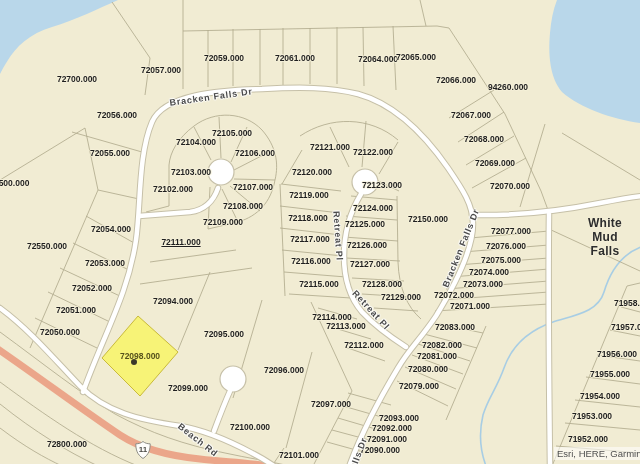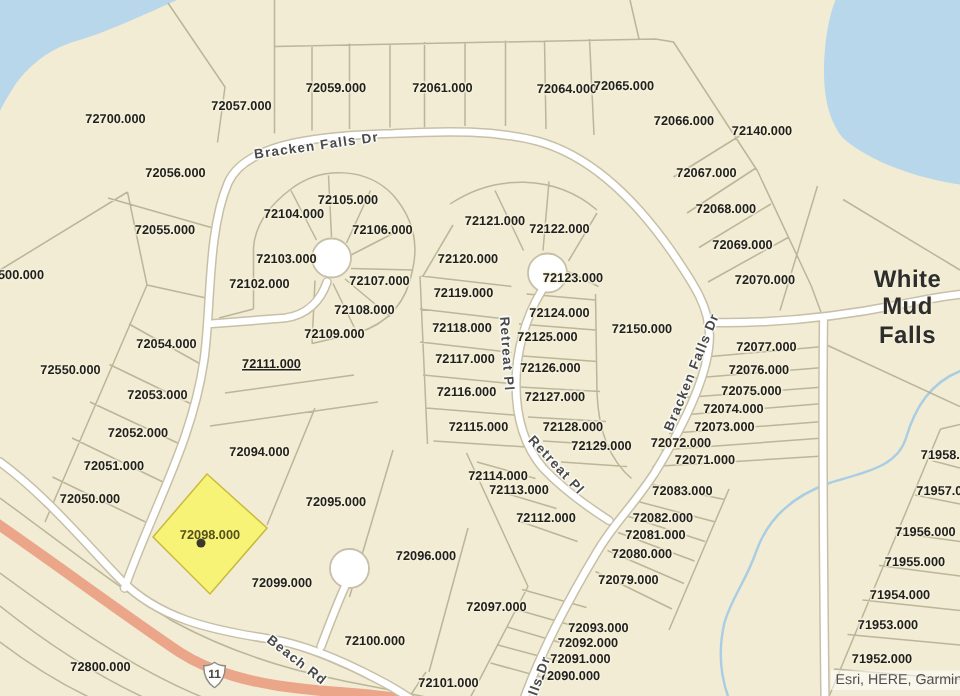--- a/index.html
+++ b/index.html
@@ -6,22 +6,22 @@
   body{width:640px;height:464px;font-family:"Liberation Sans",sans-serif;}
   #map{position:relative;width:640px;height:464px;overflow:hidden;background:var(--land,#f1ecd3);}
   #basemap{position:absolute;left:0;top:0;}
   .plabel{position:absolute;transform:translate(-50%,-50%);white-space:nowrap;
     font-weight:700;font-size:8.5px;color:var(--label,#1f1f1f);
     text-shadow:0 0 2px #f6f1da,1px 0 1px #f6f1da,-1px 0 1px #f6f1da,0 1px 1px #f6f1da,0 -1px 1px #f6f1da;}
   .rlabel{position:absolute;transform:translate(-50%,-50%);white-space:nowrap;
     font-weight:700;font-size:9px;letter-spacing:.8px;color:var(--roadlabel,#4a4a4a);
     text-shadow:0 0 2px #ffffff,1px 0 1px #ffffff,-1px 0 1px #ffffff,0 1px 1px #ffffff,0 -1px 1px #ffffff;}
   .place-label{position:absolute;transform:translate(-50%,-50%);text-align:center;line-height:1.15;
-    font-weight:700;font-size:16px;letter-spacing:.3px;color:#2d2d2d;
-    text-shadow:0 0 2px #f6f1da,1px 1px 1px #f6f1da;}
+    font-weight:700;font-size:12px;letter-spacing:.3px;color:#2d2d2d;
+    text-shadow:0 0 2px #f6f1da,1px 1px 1px #f6f1da;margin-top:32px;}
   .sel-label{position:absolute;transform:translate(-50%,-50%);white-space:nowrap;
     font-weight:700;font-size:8.5px;color:var(--sellabel,#55511c);
     text-shadow:0 0 1px #f9f475;}
   .attribution{position:absolute;left:554px;top:447px;white-space:nowrap;
     font-size:9.5px;color:#4f4f4f;background:rgba(255,255,255,.55);padding:1px 3px;}
   .shield{position:absolute;left:135px;top:441px;width:16px;height:18px;}
   .shield text{font:700 8px "Liberation Sans",sans-serif;fill:#4a4a46;}
   
   .water{fill:var(--water,#b9d7ea);stroke:none;}
   .stream{fill:none;stroke:var(--stream,#a3cbe5);stroke-width:1.6;opacity:.95;}
@@ -110,21 +110,21 @@
 
   <div id="parcel-labels">
 
   <div class="plabel" style="left: 77px; top: 79px; transform: translate(-50%, -50%);">72700.000</div>
       <div class="plabel" style="left: 161px; top: 70px; transform: translate(-50%, -50%);">72057.000</div>
       <div class="plabel" style="left: 224px; top: 58px; transform: translate(-50%, -50%);">72059.000</div>
       <div class="plabel" style="left: 295px; top: 58px; transform: translate(-50%, -50%);">72061.000</div>
       <div class="plabel" style="left: 378px; top: 59px; transform: translate(-50%, -50%);">72064.000</div>
       <div class="plabel" style="left: 416px; top: 57px; transform: translate(-50%, -50%);">72065.000</div>
       <div class="plabel" style="left: 456px; top: 80px; transform: translate(-50%, -50%);">72066.000</div>
-      <div class="plabel" style="left: 508px; top: 87px; transform: translate(-50%, -50%);">72140.000</div>
+      <div class="plabel" style="left: 508px; top: 87px; transform: translate(-50%, -50%);">94260.000</div>
       <div class="plabel" style="left: 471px; top: 115px; transform: translate(-50%, -50%);">72067.000</div>
       <div class="plabel" style="left: 484px; top: 139px; transform: translate(-50%, -50%);">72068.000</div>
       <div class="plabel" style="left: 495px; top: 163px; transform: translate(-50%, -50%);">72069.000</div>
       <div class="plabel" style="left: 510px; top: 186px; transform: translate(-50%, -50%);">72070.000</div>
       <div class="plabel" style="left: 117px; top: 115px; transform: translate(-50%, -50%);">72056.000</div>
       <div class="plabel" style="left: 110px; top: 153px; transform: translate(-50%, -50%);">72055.000</div>
       <div class="plabel" style="left: 196px; top: 142px; transform: translate(-50%, -50%); text-align: center;">72104.000</div>
       <div class="plabel" style="left: 232px; top: 133px; transform: translate(-50%, -50%);">72105.000</div>
       <div class="plabel" style="left: 255px; top: 153px; transform: translate(-50%, -50%);">72106.000</div>
       <div class="plabel" style="left: 191px; top: 172px; transform: translate(-50%, -50%);">72103.000</div>

